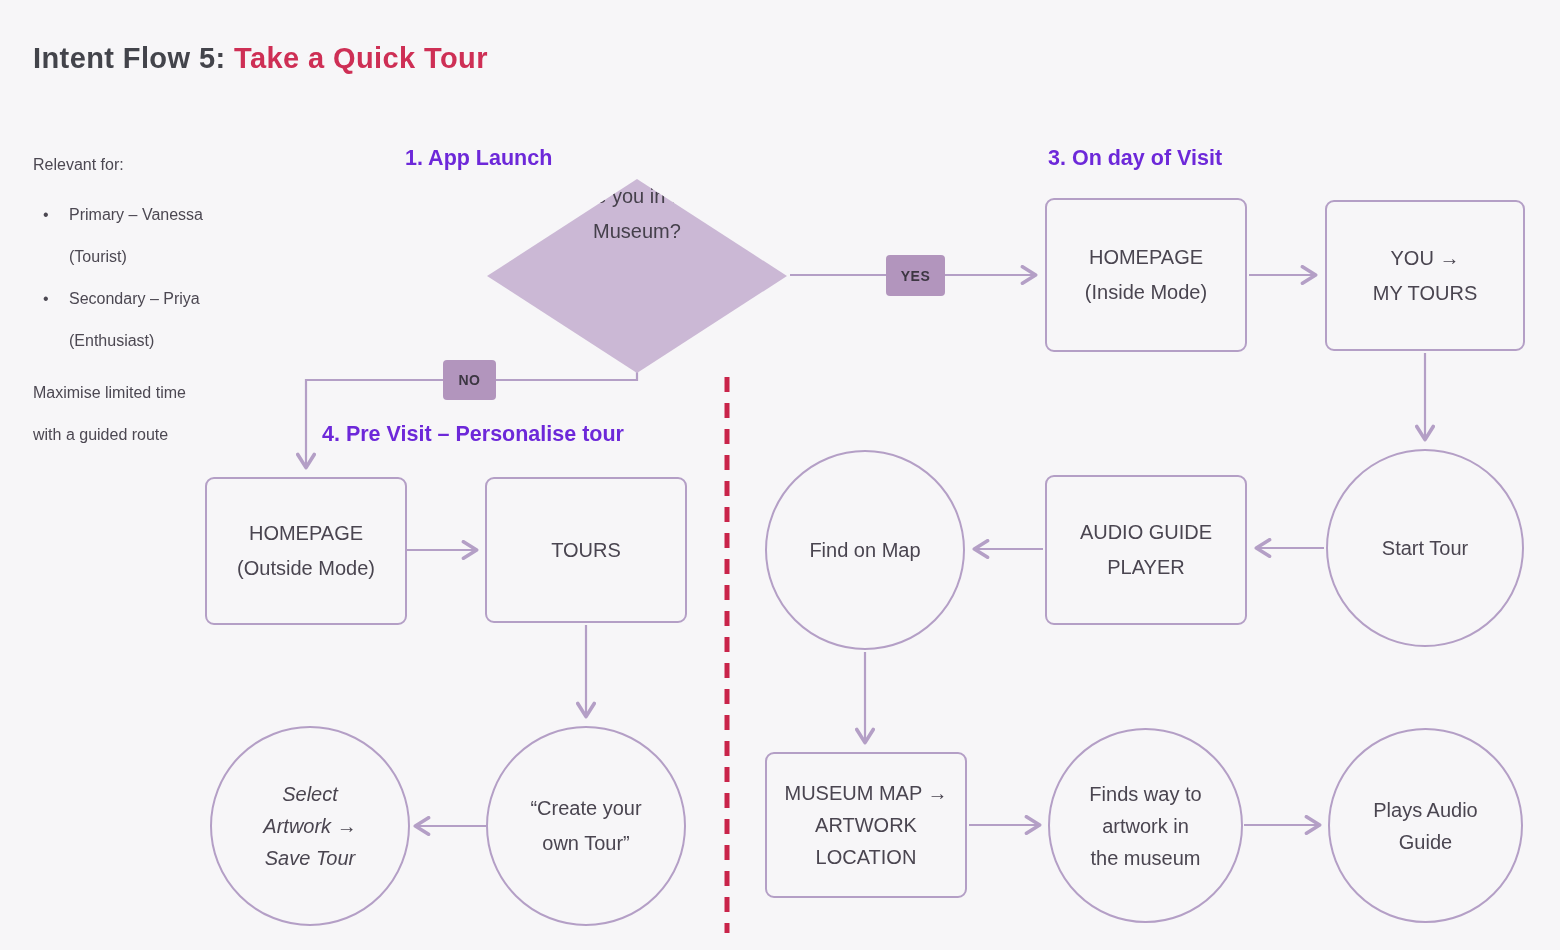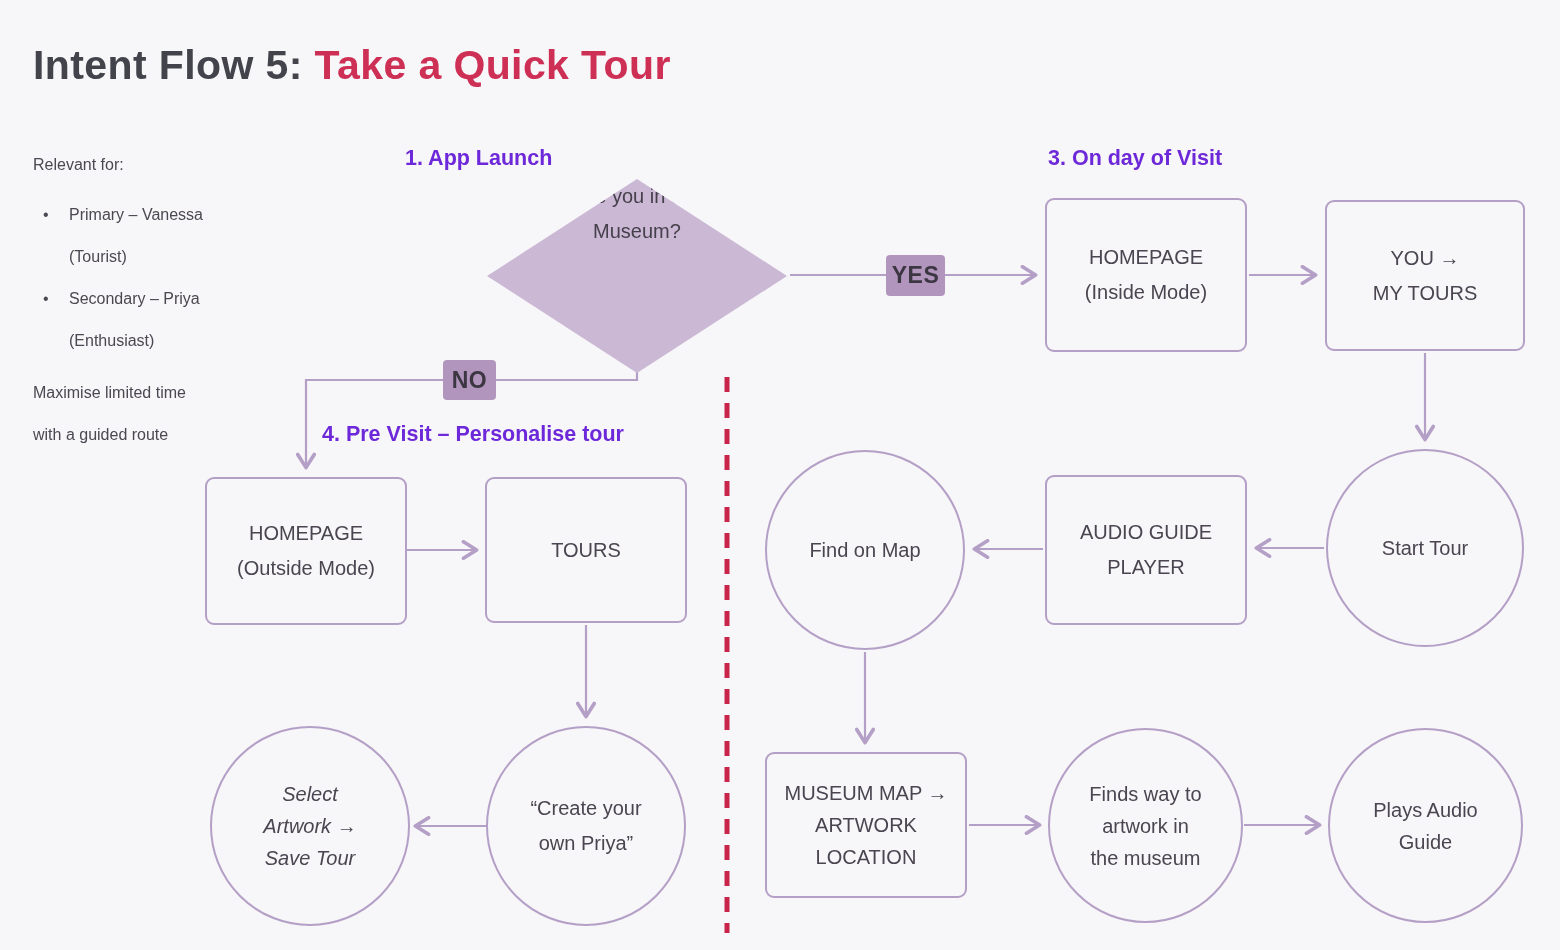--- a/index.html
+++ b/index.html
@@ -12,21 +12,21 @@
     height: 950px;
     background: #f7f6f8;
     overflow: hidden;
   }
 
   .connectors { position: absolute; left: 0; top: 0; }
 
   .title {
     position: absolute;
     left: 33px; top: 42px;
-    font-size: 41px;
+    font-size: 29px;
     font-weight: 700;
     letter-spacing: 0.4px;
     color: #43444b;
     white-space: nowrap;
   }
   .title .accent { color: #ce2f55; }
 
   .sidebar {
     position: absolute;
     left: 33px; top: 144px;
@@ -81,21 +81,21 @@
   }
 
   .badge {
     position: absolute;
     display: flex;
     align-items: center;
     justify-content: center;
     background: #b295bd;
     color: #3c3642;
     font-weight: 700;
-    font-size: 23px;
+    font-size: 14px;
     border-radius: 4px;
     letter-spacing: 0.5px;
   }
 </style>
 </head>
 <body>
 
 <div class="canvas">
 
   <svg class="connectors" width="1560" height="950" viewBox="0 0 1560 950">
@@ -197,21 +197,21 @@
     <span class="pre">HOMEPAGE
 (Outside Mode)</span>
   </div>
 
   <div class="node rect" style="left:485px; top:477px; width:202px; height:146px;">
     <span class="pre">TOURS</span>
   </div>
 
   <div class="node circle" style="left:486px; top:726px; width:200px; height:200px;">
     <span class="pre">“Create your
-own Priya”</span>
+own Tour”</span>
   </div>
 
   <div class="node circle" style="left:210px; top:726px; width:200px; height:200px; line-height:1.6;font-style:italic;">
     <span class="pre">Select
 Artwork →
 Save Tour</span>
   </div>
 
 </div>
 

